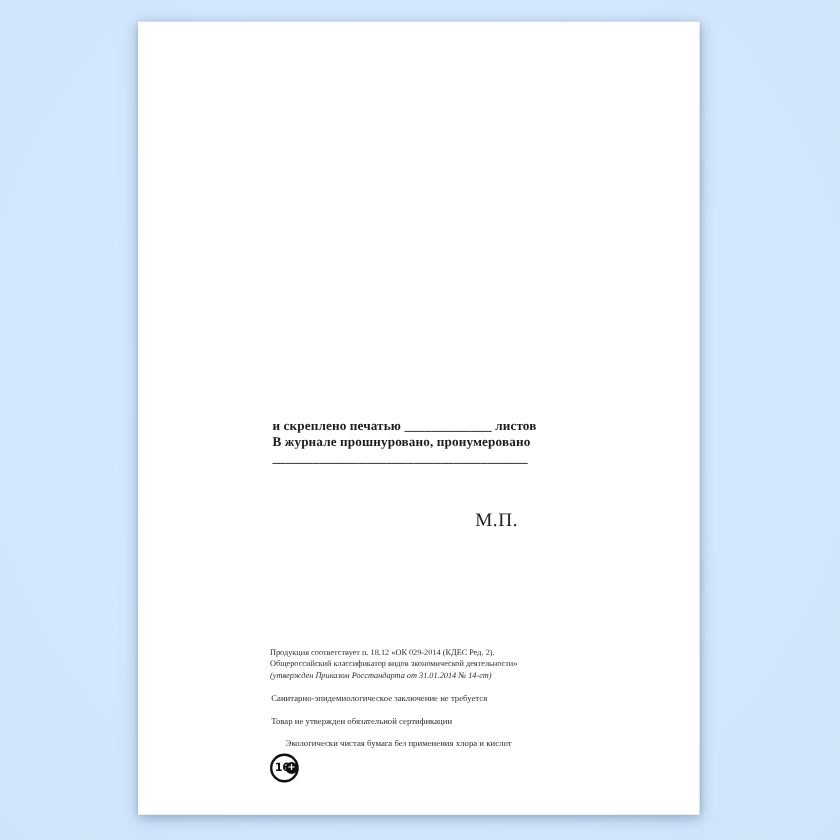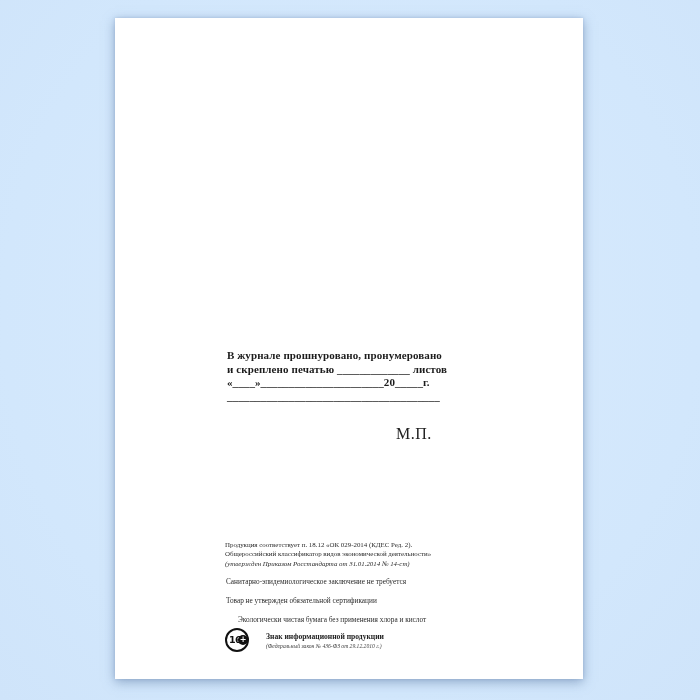--- a/index.html
+++ b/index.html
@@ -139,43 +139,38 @@
     white-space: nowrap;
   }
 </style>
 </head>
 <body>
 
 <div class="scene">
   <div class="page">
 
     <div class="stitch-block">
+      <div>и скреплено печатью _____________ листов</div>
       <div>В журнале прошнуровано, пронумеровано</div>
-      <div>и скреплено печатью _____________ листов</div>
-      <div>«____»______________________20_____г.</div>
       <div>______________________________________</div>
     </div>
 
     <div class="mp-mark">М.П.</div>
 
     <div class="compliance">
       <div>Продукция соответствует п. 18.12 «ОК 029-2014 (КДЕС Ред. 2).</div>
       <div>Общероссийский классификатор видов экономической деятельности»</div>
       <div class="italic">(утвержден Приказом Росстандарта от 31.01.2014 № 14-ст)</div>
     </div>
 
     <div class="note-line note-1">Санитарно-эпидемиологическое заключение не требуется</div>
     <div class="note-line note-2">Товар не утвержден обязательной сертификации</div>
     <div class="note-line note-3">Экологически чистая бумага без применения хлора и кислот</div>
 
     <div class="age-row">
       <div class="age-badge">
         <span class="age-number">16</span>
         <span class="age-plus-circle">+</span>
       </div>
-      <div class="age-texts">
-        <div class="age-title">Знак информационной продукции</div>
-        <div class="age-law">(Федеральный закон № 436-ФЗ от 29.12.2010 г.)</div>
-      </div>
     </div>
 
   </div>
 </div>
 
 </body></html>

